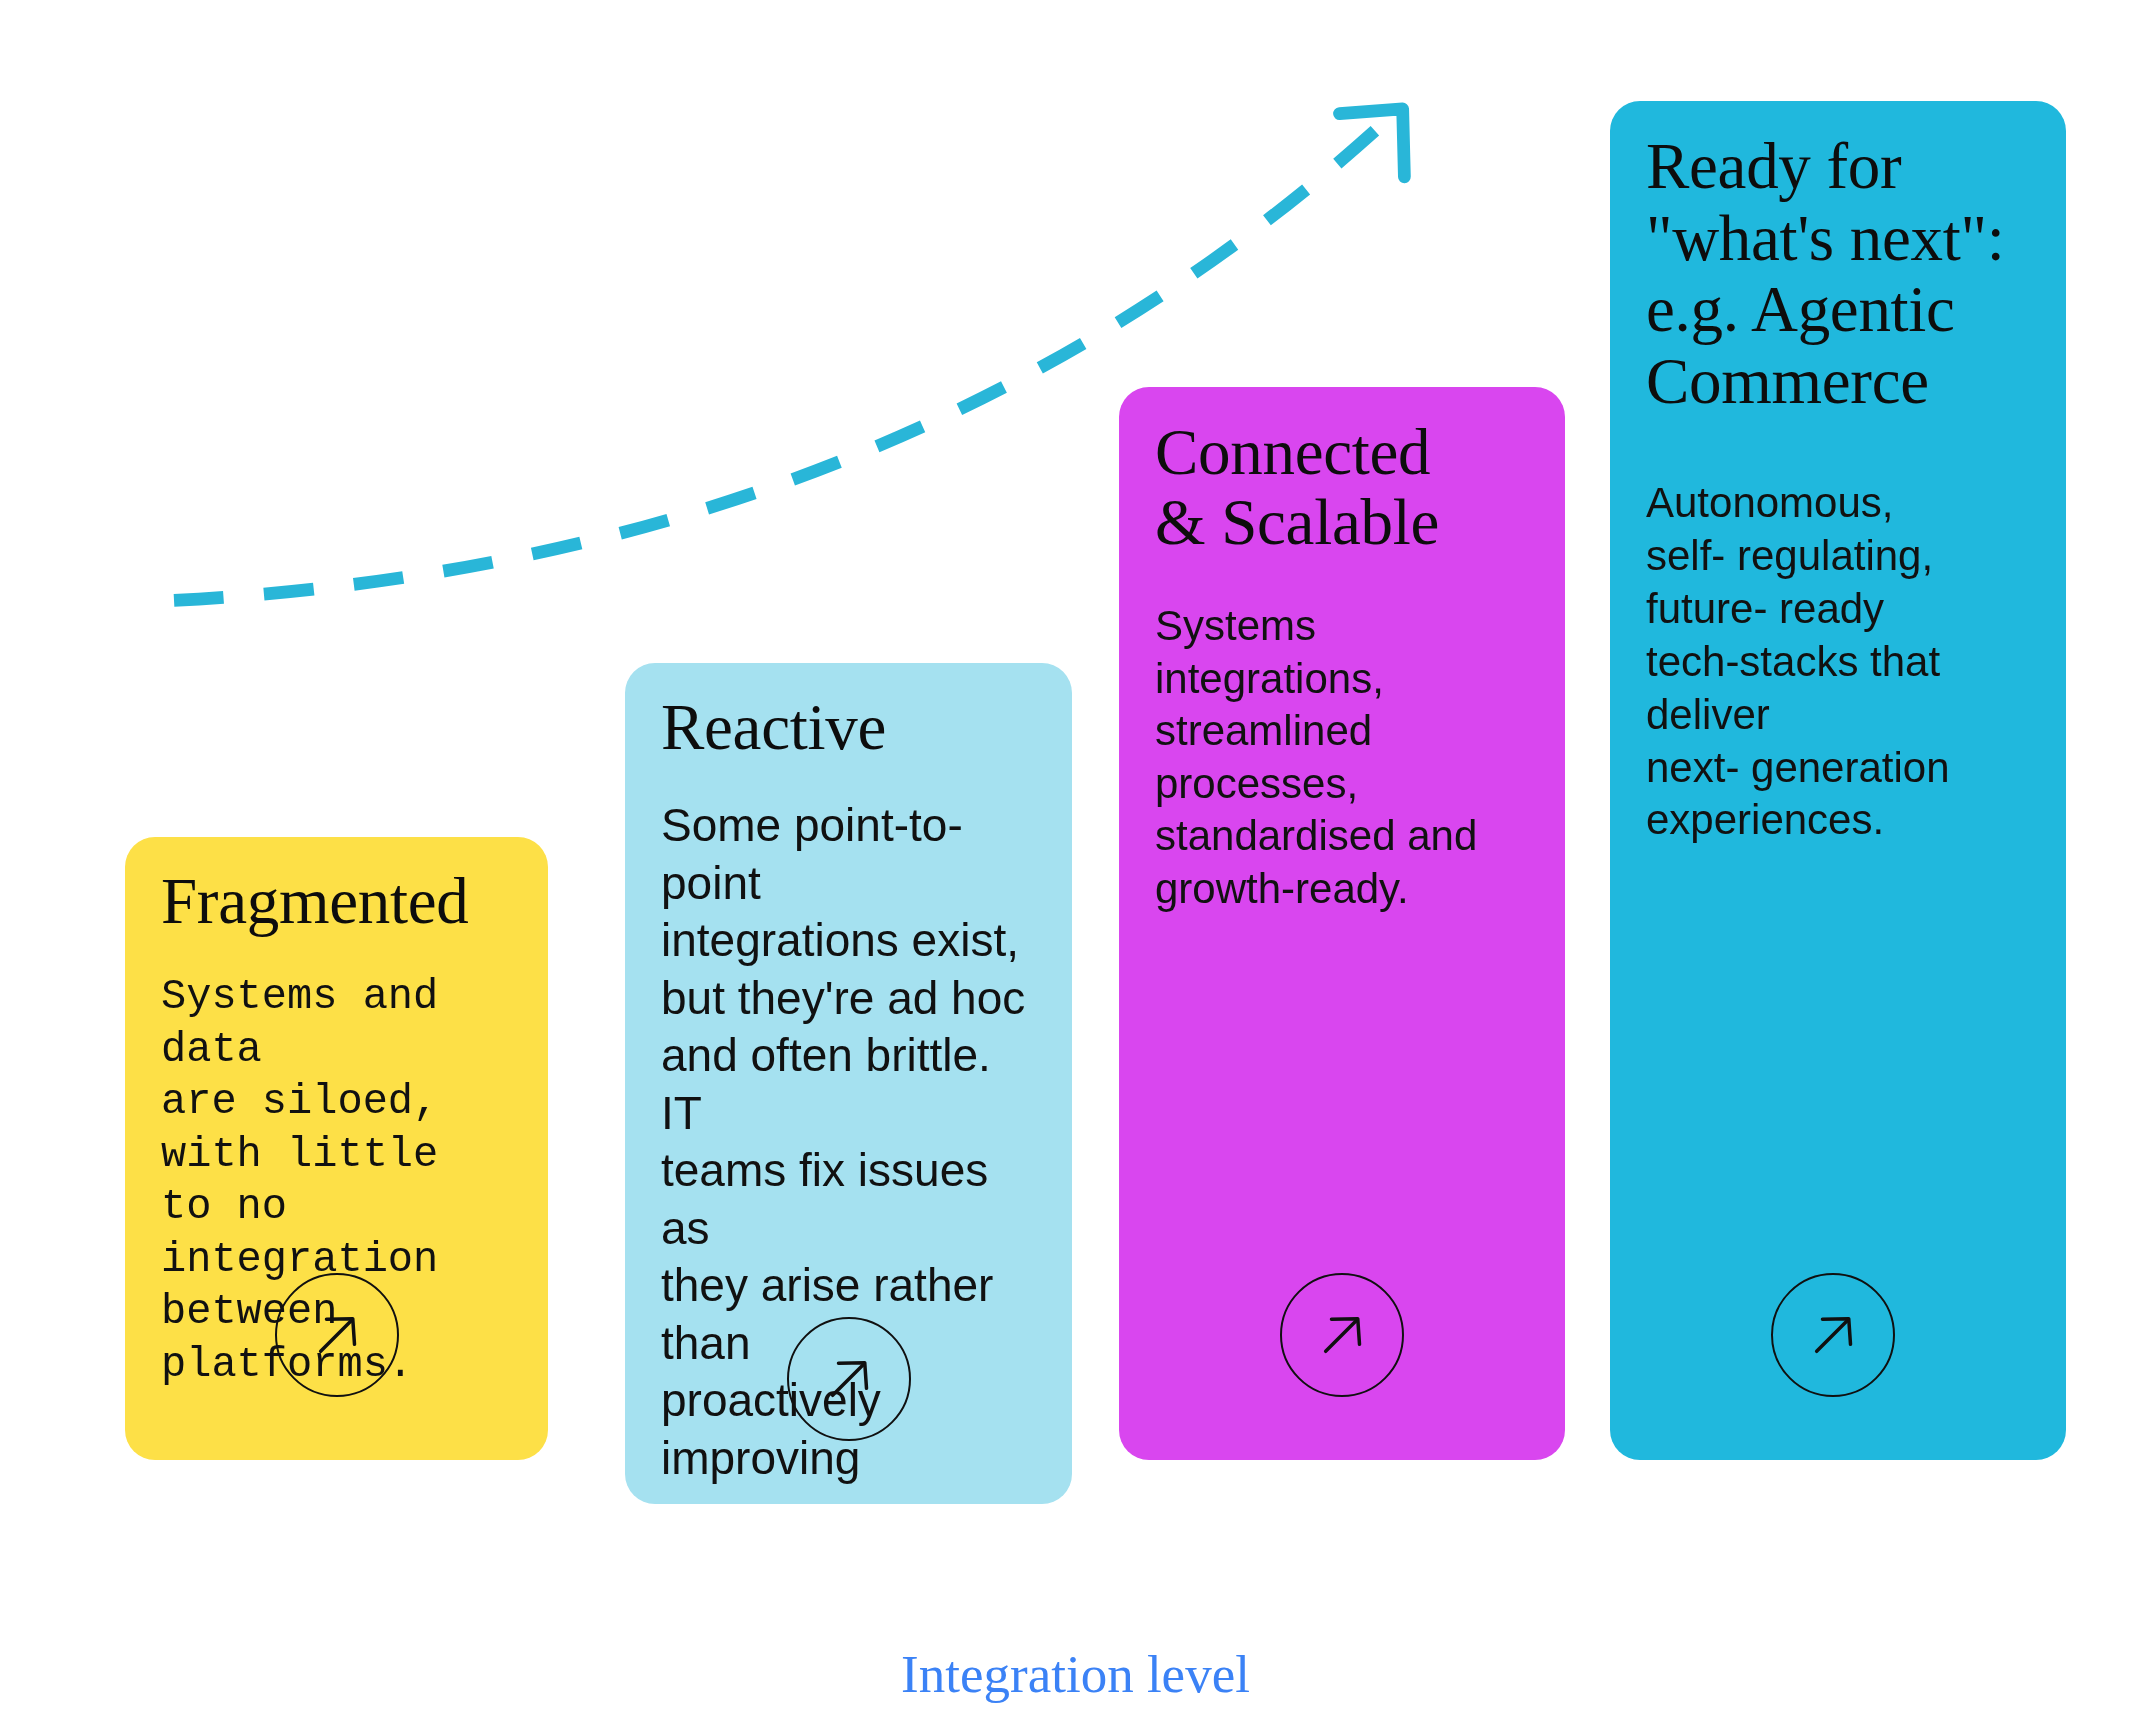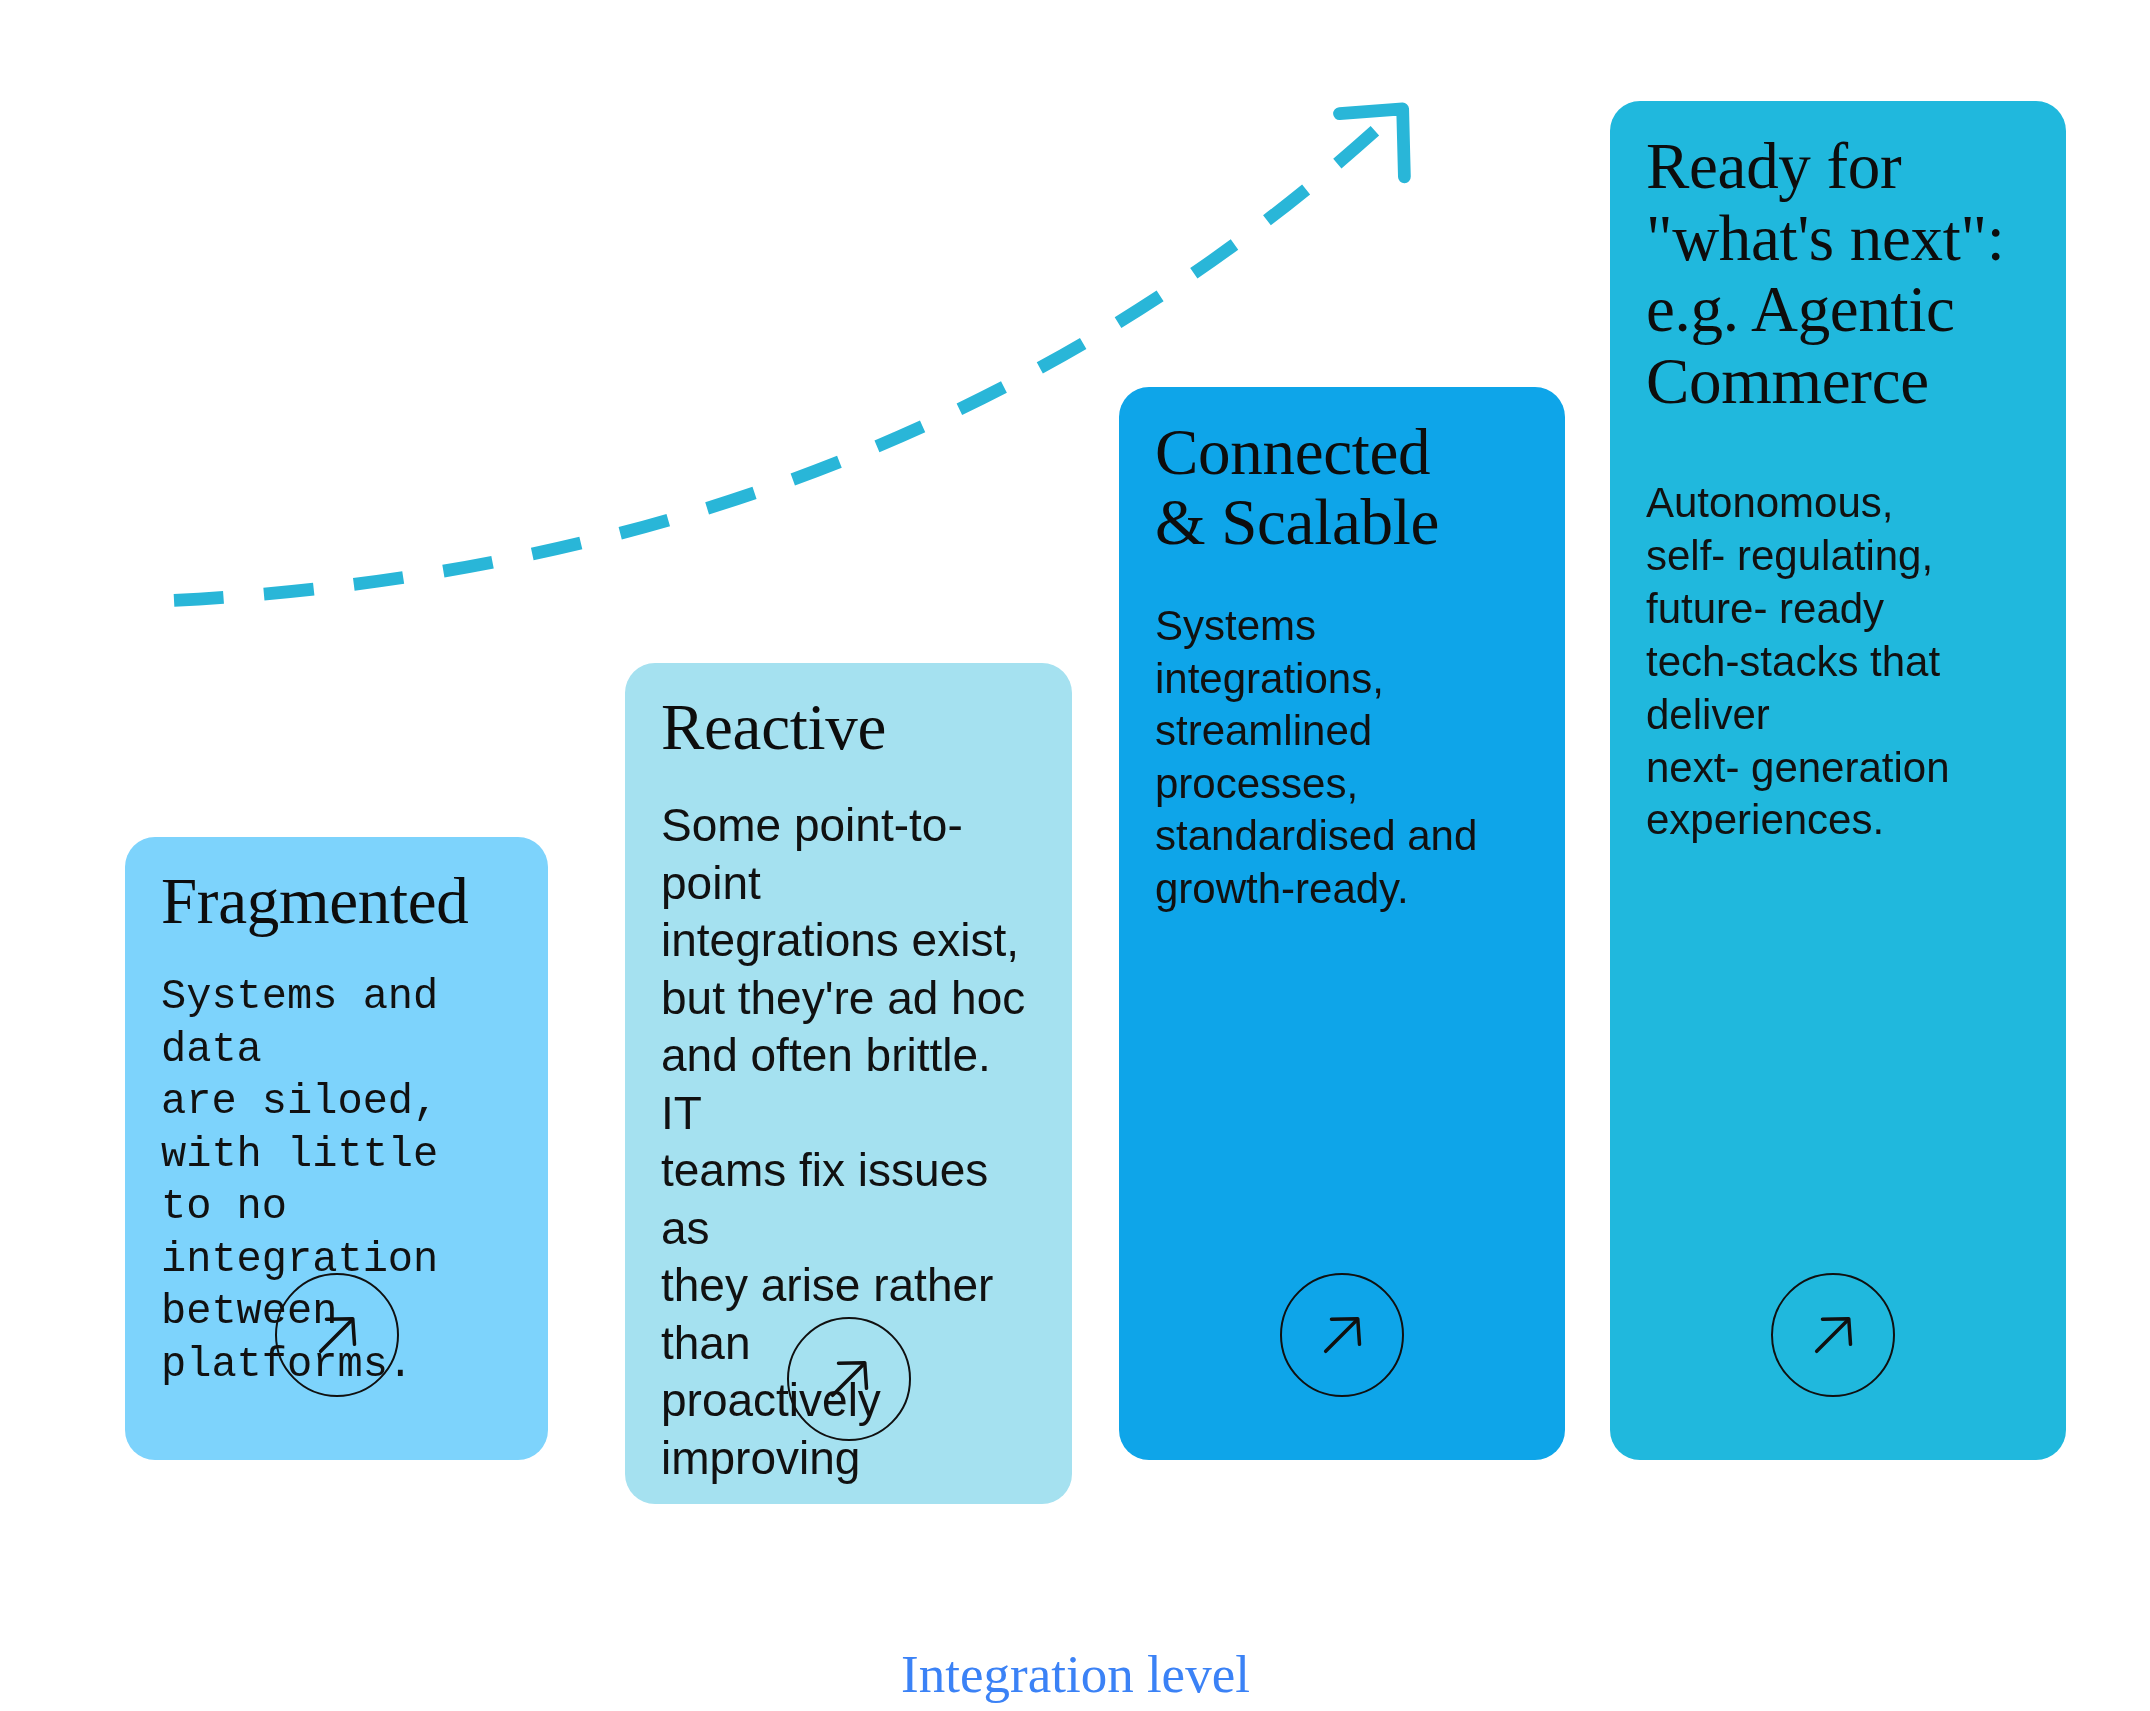--- a/index.html
+++ b/index.html
@@ -97,21 +97,21 @@
 </head>
 <body>
 
 <div id="stage">
 
   <svg id="growth-curve" viewBox="0 0 3711 2954" xmlns="http://www.w3.org/2000/svg">
     <path d="M 300 1036 C 900 1005, 1700 840, 2395 205" fill="none" stroke="#29b6d8" stroke-width="22" stroke-linecap="butt" stroke-dasharray="86 70"></path>
     <path d="M 2311 196 L 2420 188 L 2423 305" fill="none" stroke="#29b6d8" stroke-width="22" stroke-linecap="round" stroke-linejoin="round"></path>
   </svg>
 
-  <div class="bar" id="bar-1" style="left:125px; top:837px; width:423px; height:623px; background:#7dd3fc;">
+  <div class="bar" id="bar-1" style="left:125px; top:837px; width:423px; height:623px; background:#fde047;">
     <div class="bar-inner">
       <div class="card-title">Fragmented</div>
       <div class="card-body">Systems and data
 are siloed, with little
 to no integration
 between platforms.</div>
     </div>
     <div class="arrow-badge" style="left:150px;">
       <span>
         <svg width="56" height="56" viewBox="0 0 96 96" xmlns="http://www.w3.org/2000/svg">
@@ -137,21 +137,21 @@
     <div class="arrow-badge" style="left:162px;">
       <span>
         <svg width="56" height="56" viewBox="0 0 96 96" xmlns="http://www.w3.org/2000/svg">
           <path d="M 20 76 L 74 22" stroke="#101010" stroke-width="6" fill="none" stroke-linecap="round"></path>
           <path d="M 30 21 L 75 20 L 78 64" stroke="#101010" stroke-width="6" fill="none" stroke-linecap="round" stroke-linejoin="round"></path>
         </svg>
       </span>
     </div>
   </div>
 
-  <div class="bar" id="bar-3" style="left:1119px; top:387px; width:446px; height:1073px; background:#0ea5e9;text-decoration:underline;">
+  <div class="bar" id="bar-3" style="left:1119px; top:387px; width:446px; height:1073px; background:#d946ef;text-decoration:underline;">
     <div class="bar-inner">
       <div class="card-title">Connected
 &amp; Scalable</div>
       <div class="card-body">Systems integrations,
 streamlined
 processes,
 standardised and
 growth-ready.</div>
     </div>
     <div class="arrow-badge" style="left:161px;">

